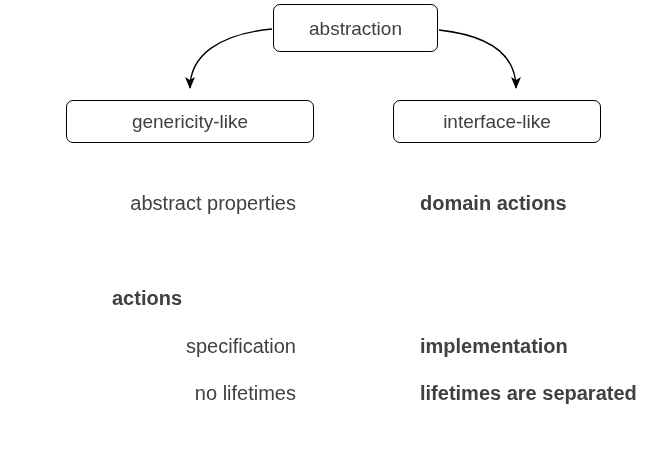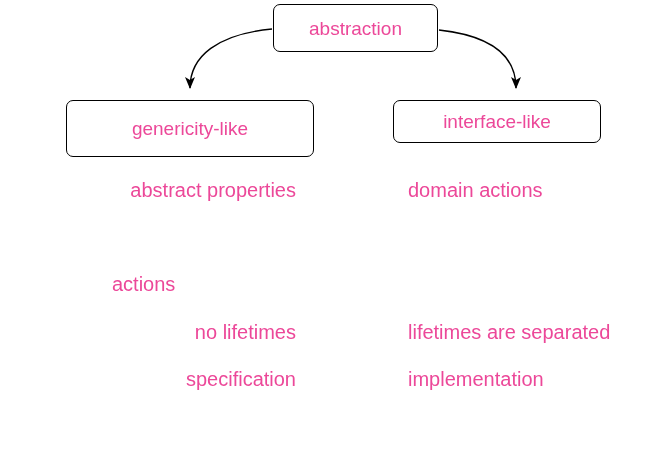--- a/index.html
+++ b/index.html
@@ -6,21 +6,21 @@
     margin: 0;
     padding: 0;
     background: #ffffff;
   }
   .canvas {
     position: relative;
     width: 646px;
     height: 451px;
     background: #ffffff;
     font-family: "Liberation Sans", sans-serif;
-    color: #ec4899;
+    color: #404040;
     overflow: hidden;
   }
   .edges-layer {
     position: absolute;
     top: 0;
     left: 0;
     width: 646px;
     height: 451px;
     pointer-events: none;
   }
@@ -40,50 +40,52 @@
   .node-root {
     left: 273px;
     top: 4px;
     width: 165px;
     height: 48px;
   }
   .node-left {
     left: 66px;
     top: 100px;
     width: 248px;
-    height: 57px;
+    height: 43px;
   }
   .node-right {
     left: 393px;
     top: 100px;
     width: 208px;
     height: 43px;
   }
   .rows {
     position: absolute;
     top: 166px;
     left: 0;
     width: 646px;
   }
   .row {
     display: flex;
-    align-items: center;
+    align-items: flex-end;
     height: 47.4px;
     font-size: 20px;
     line-height: 1;
+    gap: 12px;
   }
   .cell-left {
     width: 296px;
     text-align: right;
     white-space: nowrap;
   }
   .cell-right {
     margin-left: 112px;
     text-align: left;
     white-space: nowrap;
+    font-weight: bold;
   }
 </style>
 </head>
 <body>
 
 <div class="canvas">
 
   <svg class="edges-layer" viewBox="0 0 646 451" xmlns="http://www.w3.org/2000/svg">
     <defs>
       <marker id="arrowhead" markerWidth="13" markerHeight="10" refX="11" refY="5" orient="auto" markerUnits="userSpaceOnUse">
@@ -110,24 +112,24 @@
     <div class="row">
       <div class="cell-left">abstract properties</div>
       <div class="cell-right">domain actions</div>
     </div>
     <div class="row">
     </div>
     <div class="row">
       <div class="cell-right">actions</div>
     </div>
     <div class="row">
+      <div class="cell-left">specification</div>
+      <div class="cell-right">implementation</div>
+    </div>
+    <div class="row">
       <div class="cell-left">no lifetimes</div>
       <div class="cell-right">lifetimes are separated</div>
-    </div>
-    <div class="row">
-      <div class="cell-left">specification</div>
-      <div class="cell-right">implementation</div>
     </div>
     <div class="row">
     </div>
   </div>
 
 </div>
 
 </body></html>

